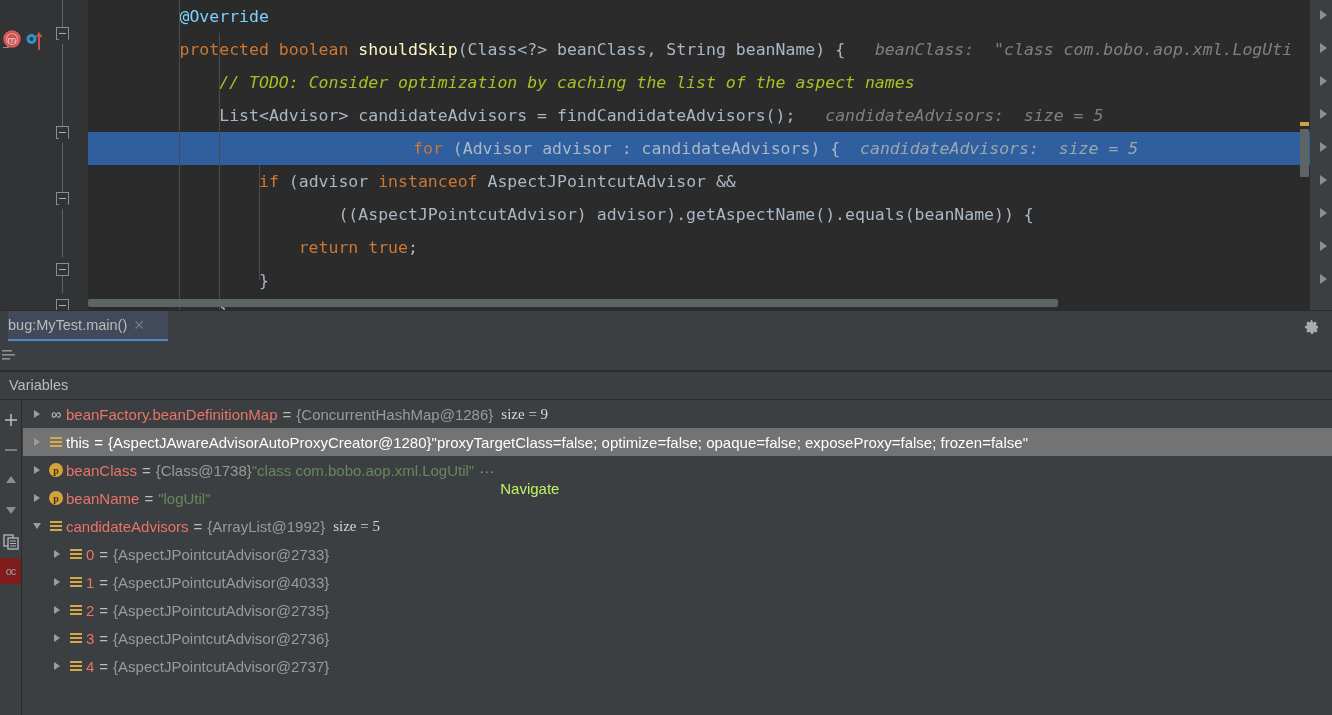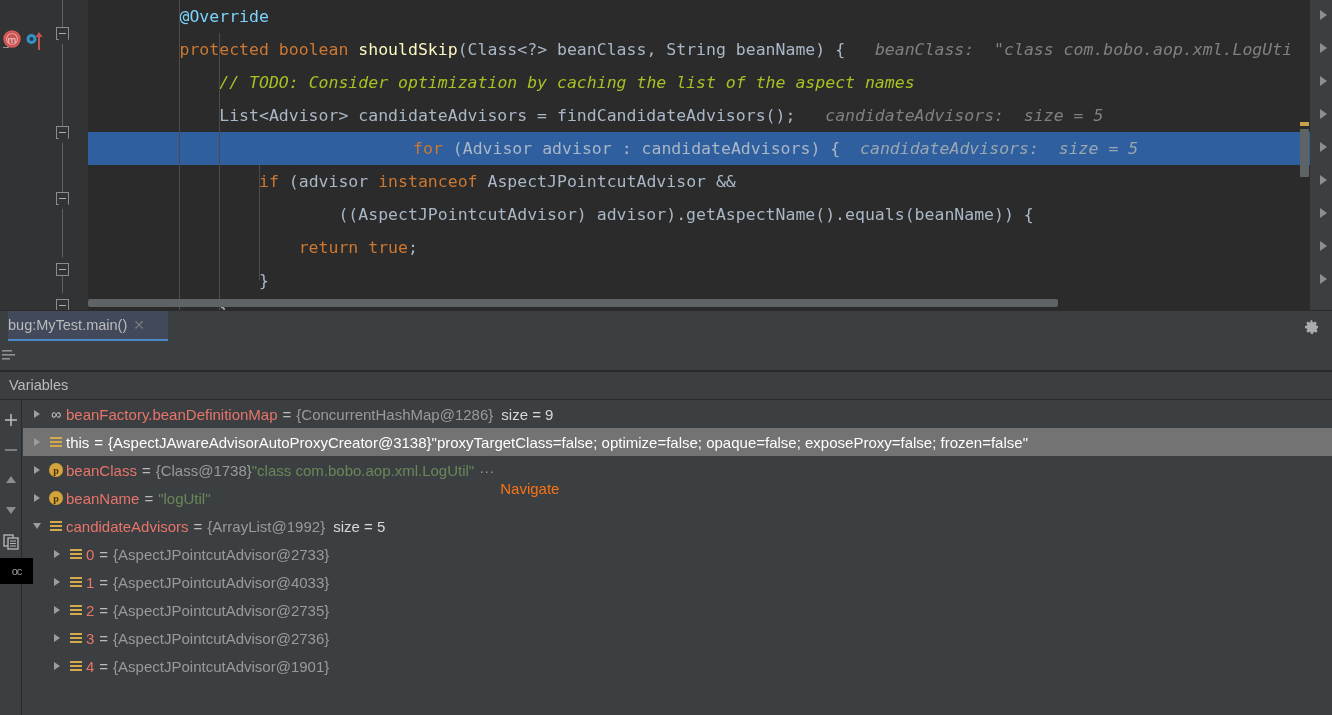--- a/index.html
+++ b/index.html
@@ -138,22 +138,22 @@
   #var-header-label {
     position: absolute; left: 9px; top: 5px;
     font-size: 14.5px; color: #bbbbbb;
   }
   #var-sidebar {
     position: absolute; left: 0; top: 28px; width: 22px; height: 315px;
     background: #3c3f41; border-right: 1px solid #2b2b2b;
   }
   .sb-btn { position: absolute; left: 3px; width: 16px; height: 16px; }
   #sb-oc {
-    position: absolute; left: 0px; top: 158px; width: 33px; height: 26px;
-    background: #000000; display: flex; align-items: center; justify-content: center;
+    position: absolute; left: 0px; top: 158px; width: 21px; height: 26px;
+    background: #7f1d1d; display: flex; align-items: center; justify-content: center;
   }
   #sb-oc span { font-size: 11px; color: #9aa0a3; font-family: "Liberation Sans", sans-serif; letter-spacing: -1px;}
 
   #var-tree {
     position: absolute; left: 23px; top: 28px; right: 0; height: 315px;
     overflow: hidden;
   }
   .vrow {
     position: relative; height: 28px; display: flex; align-items: center;
     font-size: 15px; white-space: nowrap;
@@ -190,22 +190,22 @@
   .ico-p {
     width: 14px; height: 14px; border-radius: 50%;
     background: #d4a43c; color: #4a3206; font-size: 10px; font-weight: bold;
     display: flex; align-items: center; justify-content: center;
     font-family: "Liberation Serif", serif;
   }
   .vname { color: #e8746a; }
   .veq { color: #bbbbbb; padding: 0 5px; }
   .vval { color: #9a9a9a; text-align: center; }
   .vstr { color: #6a8759; }
-  .vsize { color: #d8d8d8; padding-left: 8px; }
-  .vlink { color: #f97316; padding-left: 6px; margin-top: 36px; }
+  .vsize { color: #d8d8d8; padding-left: 8px; font-family: Liberation Serif, serif; }
+  .vlink { color: #bef264; padding-left: 6px; margin-top: 36px; }
   .vdots { color: #9a9a9a; padding-left: 5px; }
 </style>
 </head>
 <body>
 
 <div id="app">
 
   <div id="editor">
 
     <div id="editor-gutter">
@@ -324,21 +324,21 @@
           </span>
           <span class="vicon">
             <span class="ico-list">
               <i></i>
               <i></i>
               <i></i>
             </span>
           </span>
           <span class="vname">this</span>
           <span class="veq">=</span>
-          <span class="vval">{AspectJAwareAdvisorAutoProxyCreator@3138}</span>
+          <span class="vval">{AspectJAwareAdvisorAutoProxyCreator@1280}</span>
           <span class="vstr"> "proxyTargetClass=false; optimize=false; opaque=false; exposeProxy=false; frozen=false"</span>
         </div>
         <div class="vrow" style="padding-left: 5px;">
           <span class="twisty">
             <span class="tri-right"></span>
           </span>
           <span class="vicon">
             <span class="ico-p">p</span>
           </span>
           <span class="vname">beanClass</span>
@@ -441,19 +441,19 @@
           </span>
           <span class="vicon">
             <span class="ico-list">
               <i></i>
               <i></i>
               <i></i>
             </span>
           </span>
           <span class="vname">4</span>
           <span class="veq">=</span>
-          <span class="vval">{AspectJPointcutAdvisor@1901}</span>
+          <span class="vval">{AspectJPointcutAdvisor@2737}</span>
         </div>
       </div>
 
   </div>
 
 </div>
 
 </body></html>

